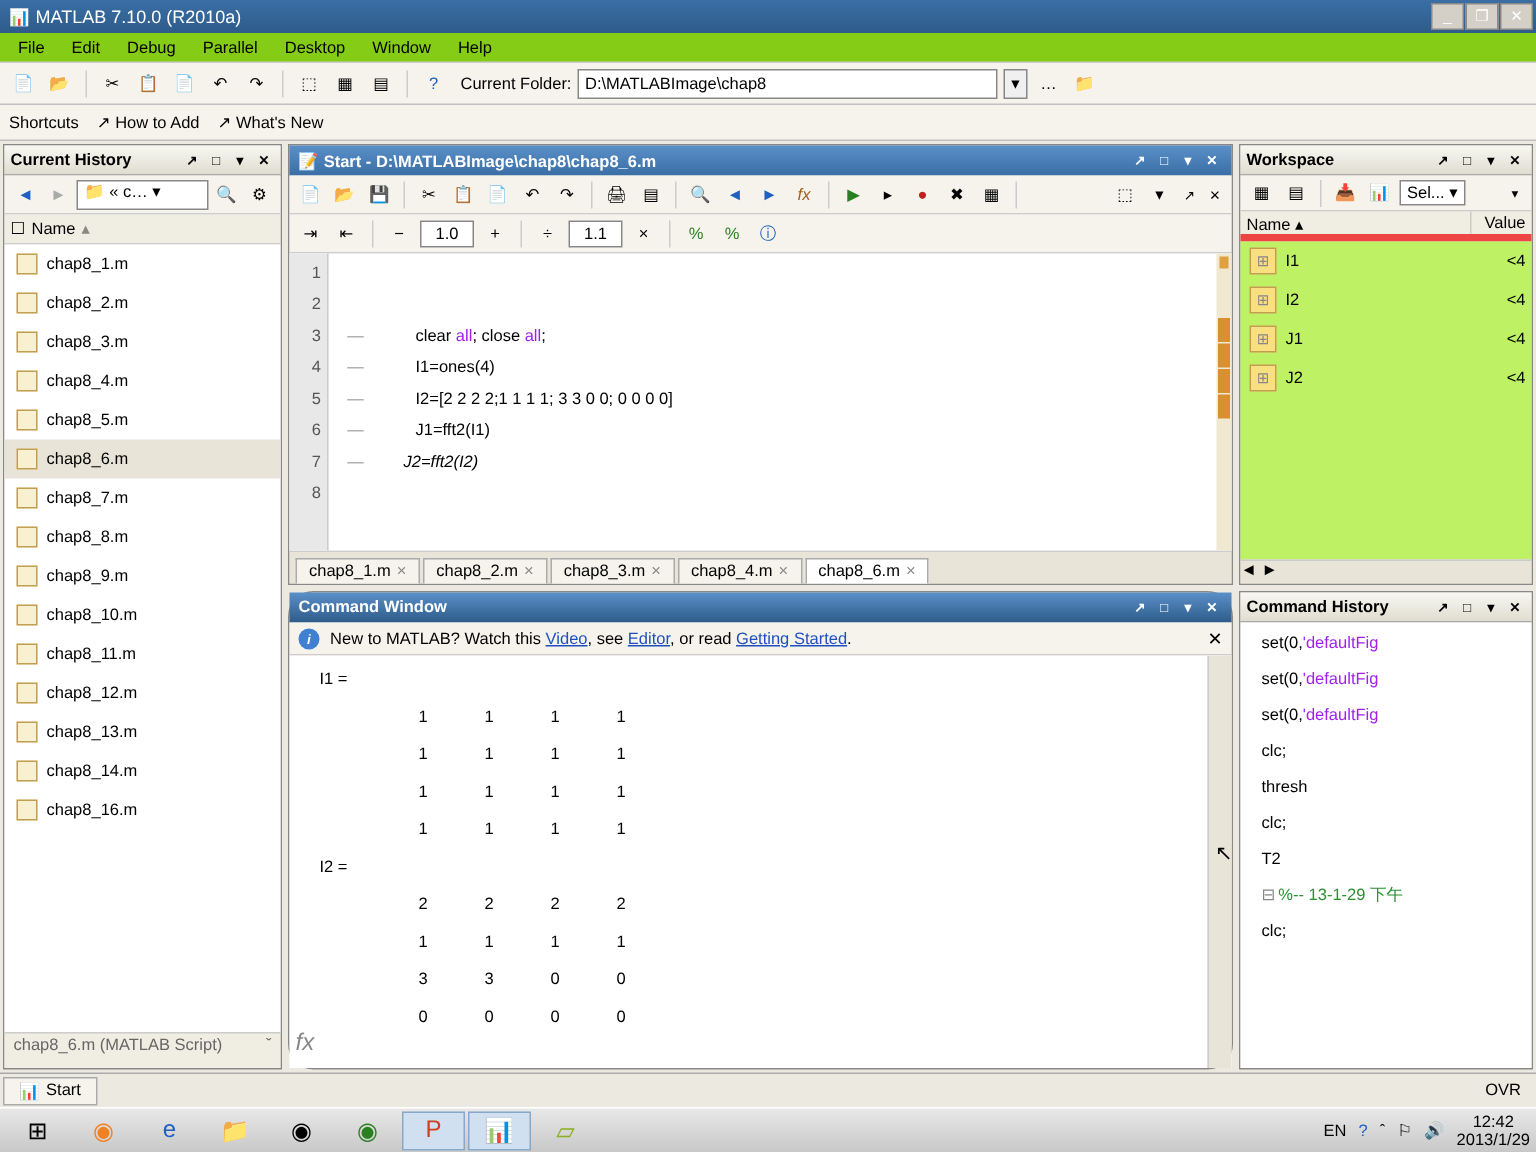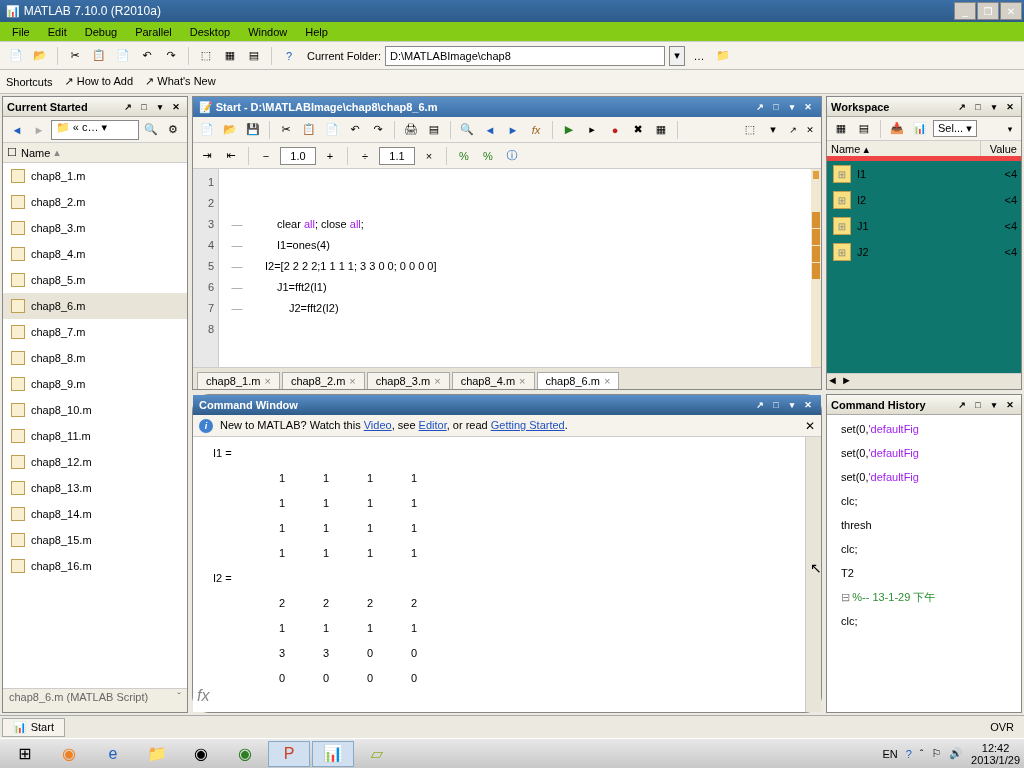--- a/index.html
+++ b/index.html
@@ -79,21 +79,21 @@
 .matrix-row { padding-left: 28px; letter-spacing: 2px; }
 .matrix-row span { display: inline-block; width: 44px; text-align: center; }
 .cmd-scroll { position: absolute; right: 0; top: 0; bottom: 0; width: 16px; background: #e8e4d8; border-left: 1px solid #ccc; }
 
 
 .right-col { width: 200px; display: flex; flex-direction: column; }
 .ws-toolbar { height: 24px; background: #f5f3eb; border-bottom: 1px solid #ccc; display: flex; align-items: center; gap: 3px; padding: 0 4px; }
 .ws-header-row { height: 20px; background: #f0ede3; border-bottom: 5px solid #ef4444; display: flex; font-size: 11px; }
 .ws-col-name { flex: 1; padding: 2px 4px; border-right: 1px solid #ccc; }
 .ws-col-val { width: 40px; padding: 2px 4px; text-align: right; }
-.ws-body { flex: 1; background: #0f766e; overflow: hidden; }
+.ws-body { flex: 1; background: #bef264; overflow: hidden; }
 .ws-row { display: flex; height: 26px; align-items: center; font-size: 16px; }
 .ws-icon { width: 18px; height: 18px; background: #f8e080; border: 1px solid #c0a050; margin: 0 6px; display: flex; align-items: center; justify-content: center; }
 .ws-icon::after { content: "⊞"; font-size: 10px; color: #888; }
 .ws-name { flex: 1; }
 .ws-val { width: 36px; text-align: right; padding-right: 4px; }
 .ws-scroll { height: 16px; background: #e8e4d8; border-top: 1px solid #ccc; }
 
 .ch-body { flex: 1; background: #fff; padding: 2px 4px; overflow: hidden; font-size: 14px; line-height: 24px; }
 .ch-line { white-space: nowrap; padding-left: 10px; }
 .ch-line .hl { color: #a020f0; }
@@ -165,21 +165,21 @@
   <span>Shortcuts</span>
   <span>↗ <span>How to Add</span></span>
   <span>↗ <span>What's New</span></span>
 </div>
 
 <div class="main">
 
   <div class="left-col">
     <div class="panel" style="flex:1;">
       <div class="panel-header">
-        <span>Current Started</span>
+        <span>Current History</span>
         <div class="panel-header-btns">
           <div class="ph-btn">↗</div>
           <div class="ph-btn">□</div>
           <div class="ph-btn">▾</div>
           <div class="ph-btn">✕</div>
         </div>
       </div>
       <div class="nav-row">
         <div class="tb-btn" style="color:#2060c0;">◄</div>
         <div class="tb-btn" style="color:#aaa;">►</div>
@@ -241,24 +241,20 @@
             <span class="file-icon"></span>
             <span>chap8_12.m</span>
           </div>
           <div class="file-item">
             <span class="file-icon"></span>
             <span>chap8_13.m</span>
           </div>
           <div class="file-item">
             <span class="file-icon"></span>
             <span>chap8_14.m</span>
-          </div>
-          <div class="file-item">
-            <span class="file-icon"></span>
-            <span>chap8_15.m</span>
           </div>
           <div class="file-item">
             <span class="file-icon"></span>
             <span>chap8_16.m</span>
           </div>
         </div>
       <div class="detail-bar">
         <span>chap8_6.m (MATLAB Script)</span>
         <span style="float:right;">ˇ</span>
       </div>
@@ -333,23 +329,23 @@
             <div>5</div>
             <div>6</div>
             <div>7</div>
             <div>8</div>
           </div>
         <div class="code-area" id="code-area">
             <div class="code-line"><span class="dash"></span><span style="margin-left:30px;"></span></div>
             <div class="code-line"><span class="dash"></span><span style="margin-left:30px;"></span></div>
             <div class="code-line"><span class="dash">—</span><span style="margin-left:30px;">clear <span class="str">all</span>; close <span class="str">all</span>;</span></div>
             <div class="code-line"><span class="dash">—</span><span style="margin-left:30px;">I1=ones(4)</span></div>
-            <div class="code-line"><span class="dash">—</span><span style="margin-left:18px;">I2=[2 2 2 2;1 1 1 1; 3 3 0 0; 0 0 0 0]</span></div>
+            <div class="code-line"><span class="dash">—</span><span style="margin-left:30px;">I2=[2 2 2 2;1 1 1 1; 3 3 0 0; 0 0 0 0]</span></div>
             <div class="code-line"><span class="dash">—</span><span style="margin-left:30px;">J1=fft2(I1)</span></div>
-            <div class="code-line"><span class="dash">—</span><span style="margin-left:42px;">J2=fft2(I2)</span></div>
+            <div class="code-line"><span class="dash">—</span><span style="margin-left:22px;font-style:italic;">J2=fft2(I2)</span></div>
             <div class="code-line"><span class="dash"></span><span style="margin-left:30px;"></span></div>
           </div>
         <div class="margin-strip">
           <div style="height:8px; background:#e0a040; margin:2px;"></div>
           <div style="height:30px;"></div>
           <div class="margin-mark"></div>
           <div class="margin-mark"></div>
           <div class="margin-mark"></div>
           <div class="margin-mark"></div>
         </div>

